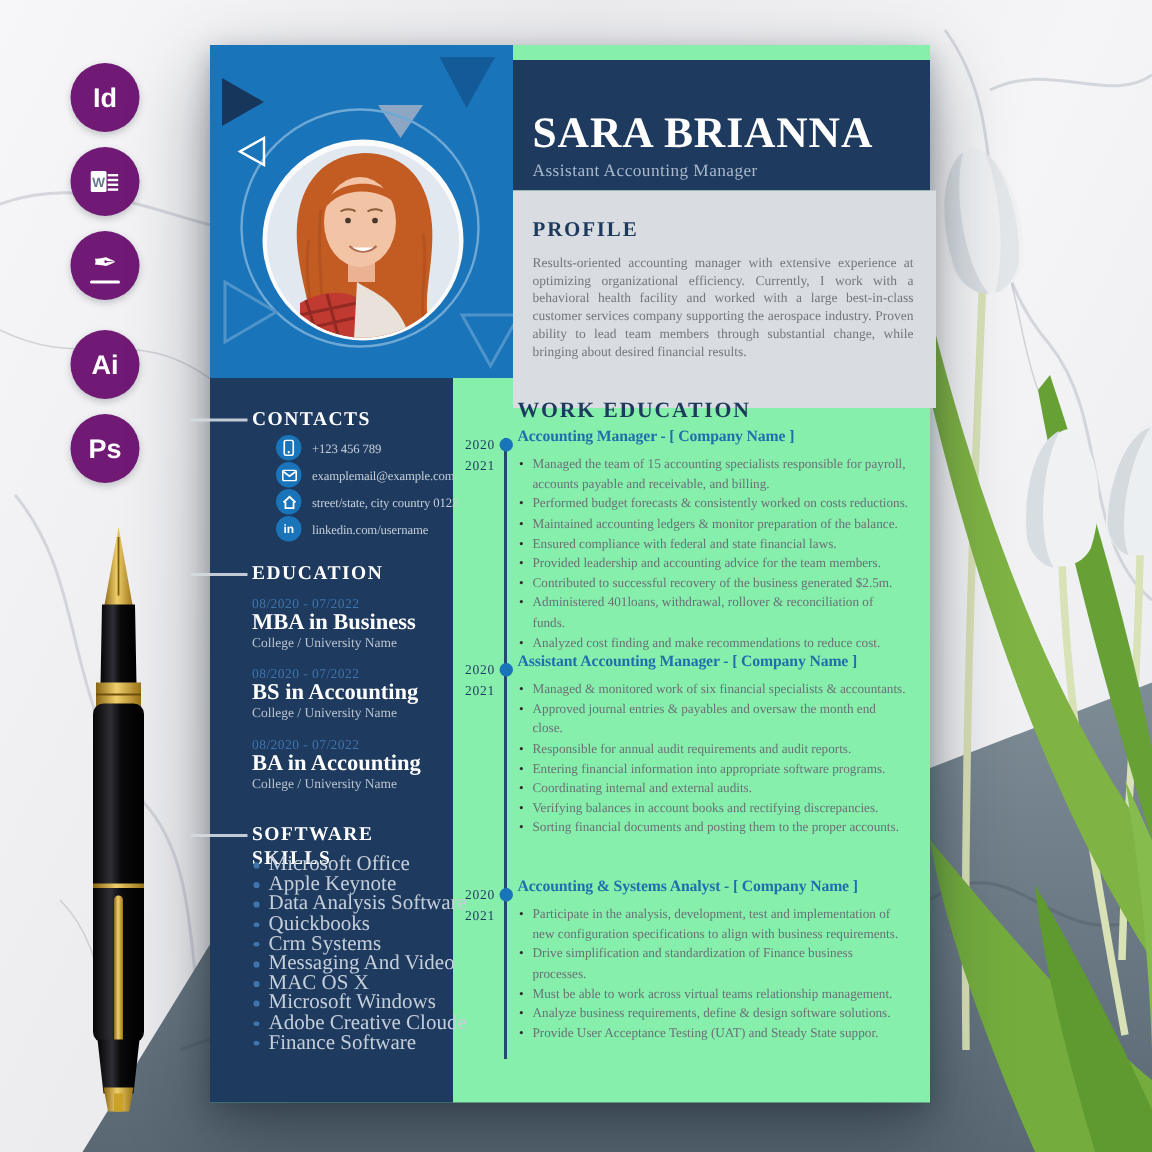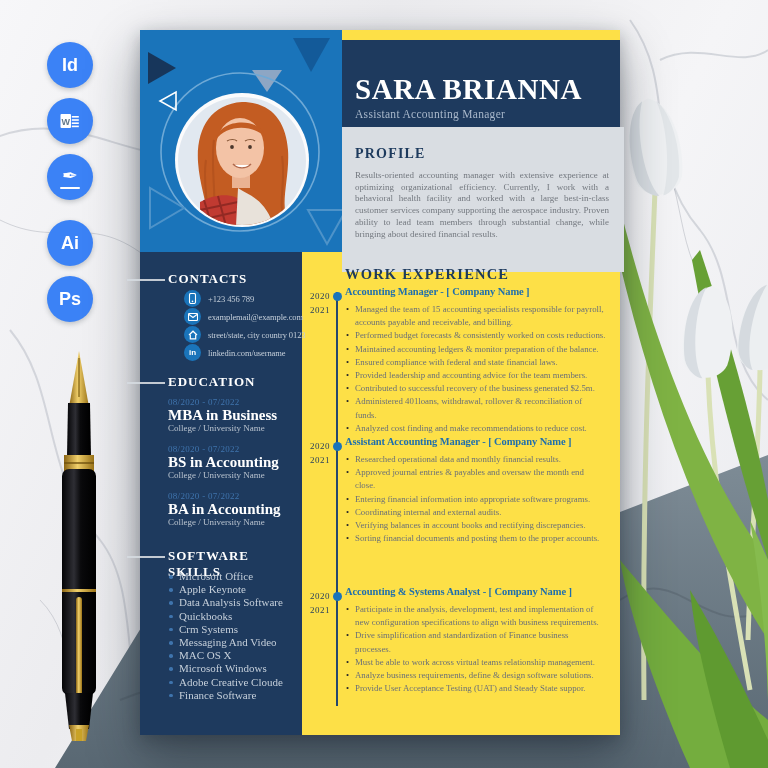--- a/index.html
+++ b/index.html
@@ -9,29 +9,29 @@
   .abs{position:absolute;}
   svg{display:block;}
 
   
   #marble-veins{left:0;top:0;z-index:0;}
   #desk{left:0;top:0;z-index:1;}
   #tulips{right:0;top:0;z-index:2;}
   #pen{left:50px;top:345px;z-index:3;}
 
   
-  .app-icon{width:46px;height:46px;border-radius:50%;background:#3b82f6;
+  .app-icon{width:46px;height:46px;border-radius:50%;background:#701a75;
     color:#fff;display:flex;align-items:center;justify-content:center;
     font-family:"Liberation Sans","DejaVu Sans",sans-serif;font-weight:bold;font-size:18px;
     z-index:4;box-shadow:0 2px 5px rgba(40,50,60,.25);}
   .pen-glyph{font-size:19px;line-height:1;position:relative;top:-2px;}
   .pen-underline{position:absolute;left:13px;bottom:11px;width:20px;height:2px;background:#fff;border-radius:1px;}
 
   
-  #page{left:140px;top:30px;width:480px;height:705px;background:#fde047;z-index:5;
+  #page{left:140px;top:30px;width:480px;height:705px;background:#86efac;z-index:5;
         box-shadow:0 22px 48px rgba(18,28,40,.42),0 5px 16px rgba(18,28,40,.28);}
   #photo-sq{left:0;top:0;width:202px;height:222px;}
   #hdr{left:202px;top:10px;width:278px;height:87px;background:#1e3a5e;color:#fff;
        padding:34px 0 0 13px;box-sizing:border-box;}
   #hdr .name{font-size:29px;font-weight:bold;letter-spacing:.6px;line-height:30px;}
   #hdr .subtitle{font-size:11.5px;color:#a9b8cb;letter-spacing:.3px;margin-top:4px;}
   #profile{left:202px;top:97px;width:282px;height:145px;background:#d9dde2;
            padding:19px 15px 0 13px;box-sizing:border-box;}
   .sec-heading{font-size:14px;font-weight:bold;letter-spacing:1.2px;color:#1d3a5d;}
   #profile p{margin:8px 0 0 0;font-size:9px;line-height:11.7px;color:#73787f;text-align:justify;}
@@ -42,21 +42,21 @@
   .side-line{position:absolute;left:-13px;width:38px;height:2px;background:#d5dae0;opacity:.9;}
   .contact-row{position:absolute;left:23px;display:flex;align-items:center;}
   .contact-ic{width:17px;height:17px;border-radius:50%;background:#1a74ba;display:flex;
               align-items:center;justify-content:center;flex:0 0 17px;margin-left:21px;}
   .contact-tx{margin-left:7px;font-size:8.5px;color:#c5cfda;letter-spacing:-.1px;white-space:nowrap;}
   .edu-item{position:absolute;left:28px;width:125px;}
   .edu-date{font-size:9px;color:#3f74ad;letter-spacing:.3px;line-height:12px;}
   .edu-deg{font-size:15px;font-weight:bold;color:#fff;line-height:14px;}
   .edu-sch{font-size:9px;color:#b9c3cf;line-height:12px;}
   #skills{position:absolute;left:28px;top:318px;margin:0;padding:0;list-style:none;}
-  #skills li{font-size:11px;color:#c5cfda;line-height:13.2px;position:relative;padding-left:11px;white-space:nowrap;}
+  #skills li{font-size:14px;color:#c5cfda;line-height:13.2px;position:relative;padding-left:11px;white-space:nowrap;}
   #skills li::before{content:"";position:absolute;left:1px;top:5px;width:3.5px;height:3.5px;border-radius:50%;background:#3f74ad;}
 
   
   #main{left:162px;top:222px;width:318px;height:483px;}
   #we-heading{position:absolute;left:43px;top:14px;font-size:14.5px;}
   #timeline{position:absolute;left:34px;top:40px;width:1.5px;height:414px;background:#24486e;}
   .job{position:absolute;left:0;width:318px;}
   .job-dates{position:absolute;left:8px;top:3px;font-size:9px;color:#1e3a5e;letter-spacing:.5px;line-height:14px;}
   .job-dot{position:absolute;left:30.5px;top:6px;width:9px;height:9px;border-radius:50%;background:#1a74ba;}
   .job-title{margin:0 0 0 43px;font-size:10.5px;font-weight:bold;color:#1f6fad;letter-spacing:-.1px;}
@@ -294,21 +294,21 @@
         <li>Crm Systems</li>
         <li>Messaging And Video</li>
         <li>MAC OS X</li>
         <li>Microsoft Windows</li>
         <li>Adobe Creative Cloude</li>
         <li>Finance Software</li>
       </ul>
   </div>
 
   <div id="main" class="abs">
-    <div id="we-heading" class="sec-heading">WORK EXPERIENCE</div>
+    <div id="we-heading" class="sec-heading">WORK EDUCATION</div>
     <div id="timeline"></div>
 
     <div class="job" style="top:34px;">
       <div class="job-dates">
         <div>2020</div>
         <div>2021</div>
       </div>
       <div class="job-dot"></div>
       <div class="job-title">Accounting Manager - [ Company Name ]</div>
       <ul>
@@ -326,22 +326,23 @@
 
     <div class="job" style="top:184px;">
       <div class="job-dates">
         <div>2020</div>
         <div>2021</div>
       </div>
       <div class="job-dot"></div>
       <div class="job-title">Assistant Accounting Manager - [ Company Name ]</div>
       <ul>
 
-          <li>Researched operational data and monthly financial results.</li>
+      <li>Managed &amp; monitored work of six financial specialists &amp; accountants.</li>
           <li>Approved journal entries &amp; payables and oversaw the month end close.</li>
+          <li>Responsible for annual audit requirements and audit reports.</li>
           <li>Entering financial information into appropriate software programs.</li>
           <li>Coordinating internal and external audits.</li>
           <li>Verifying balances in account books and rectifying discrepancies.</li>
           <li>Sorting financial documents and posting them to the proper accounts.</li>
         </ul>
     </div>
 
     <div class="job" style="top:334px;">
       <div class="job-dates">
         <div>2020</div>

